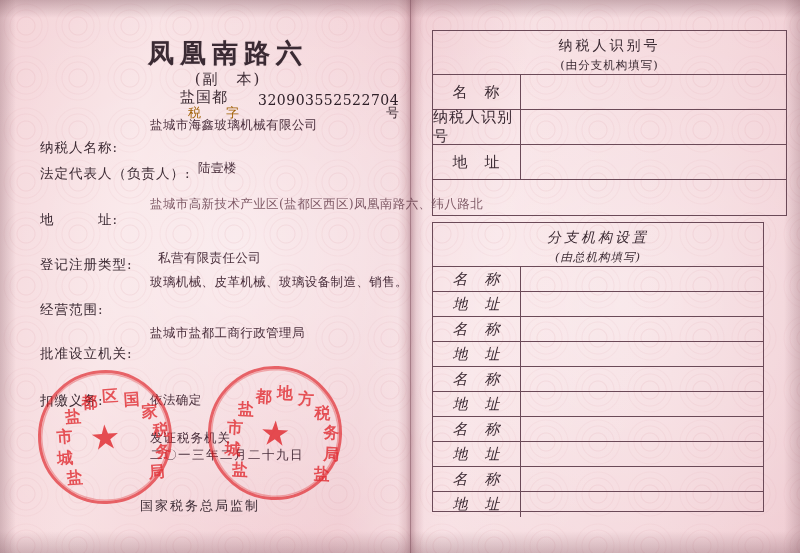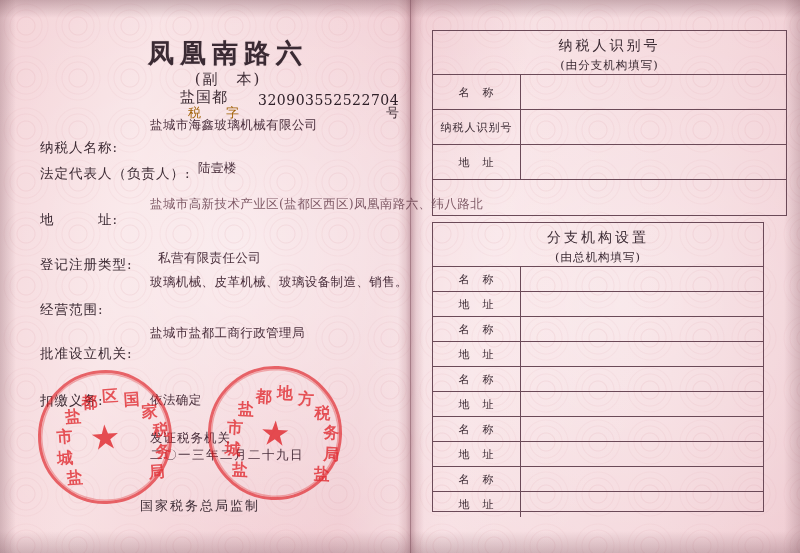--- a/index.html
+++ b/index.html
@@ -257,21 +257,21 @@
     box-sizing: border-box;
     border-bottom: 1.2px solid #6b4a58;
   }
   .tbl-row.last { border-bottom: none; }
   .tbl-row .cell-label {
     width: 88px;
     min-width: 88px;
     border-right: 1.2px solid #6b4a58;
     box-sizing: border-box;
     font-family: "DejaVu Serif", serif;
-    font-size: 11px;
+    font-size: 15px;
     color: #3b2a33;
     display: flex;
     align-items: center;
     justify-content: center;
     letter-spacing: 1px;
   }
   .tbl-row .cell-value {
     flex: 1;
     box-sizing: border-box;
     font-family: "DejaVu Serif", serif;
@@ -378,21 +378,21 @@
       <div class="tbl-row" style="height:35px;">
         <div class="cell-label">纳税人识别号</div>
         <div class="cell-value"></div>
       </div>
       <div class="tbl-row" style="height:35px;">
         <div class="cell-label">地　址</div>
         <div class="cell-value"></div>
       </div>
     </div>
 
-    <div class="table-box" id="tbl-branch" style="left:8px; top:222px; width:332px; height:290px;">
+    <div class="table-box" id="tbl-branch" style="left:8px; top:222px; width:332px; height:290px;font-style:italic;">
       <div class="tbl-header" style="height:44px;">
         <span class="main">分支机构设置</span>
         <span class="sub">(由总机构填写)</span>
       </div>
       <div class="tbl-row" style="height:25px;">
         <div class="cell-label">名　称</div>
         <div class="cell-value"></div>
       </div>
       <div class="tbl-row sep-thick" style="height:25px;">
         <div class="cell-label">地　址</div>

